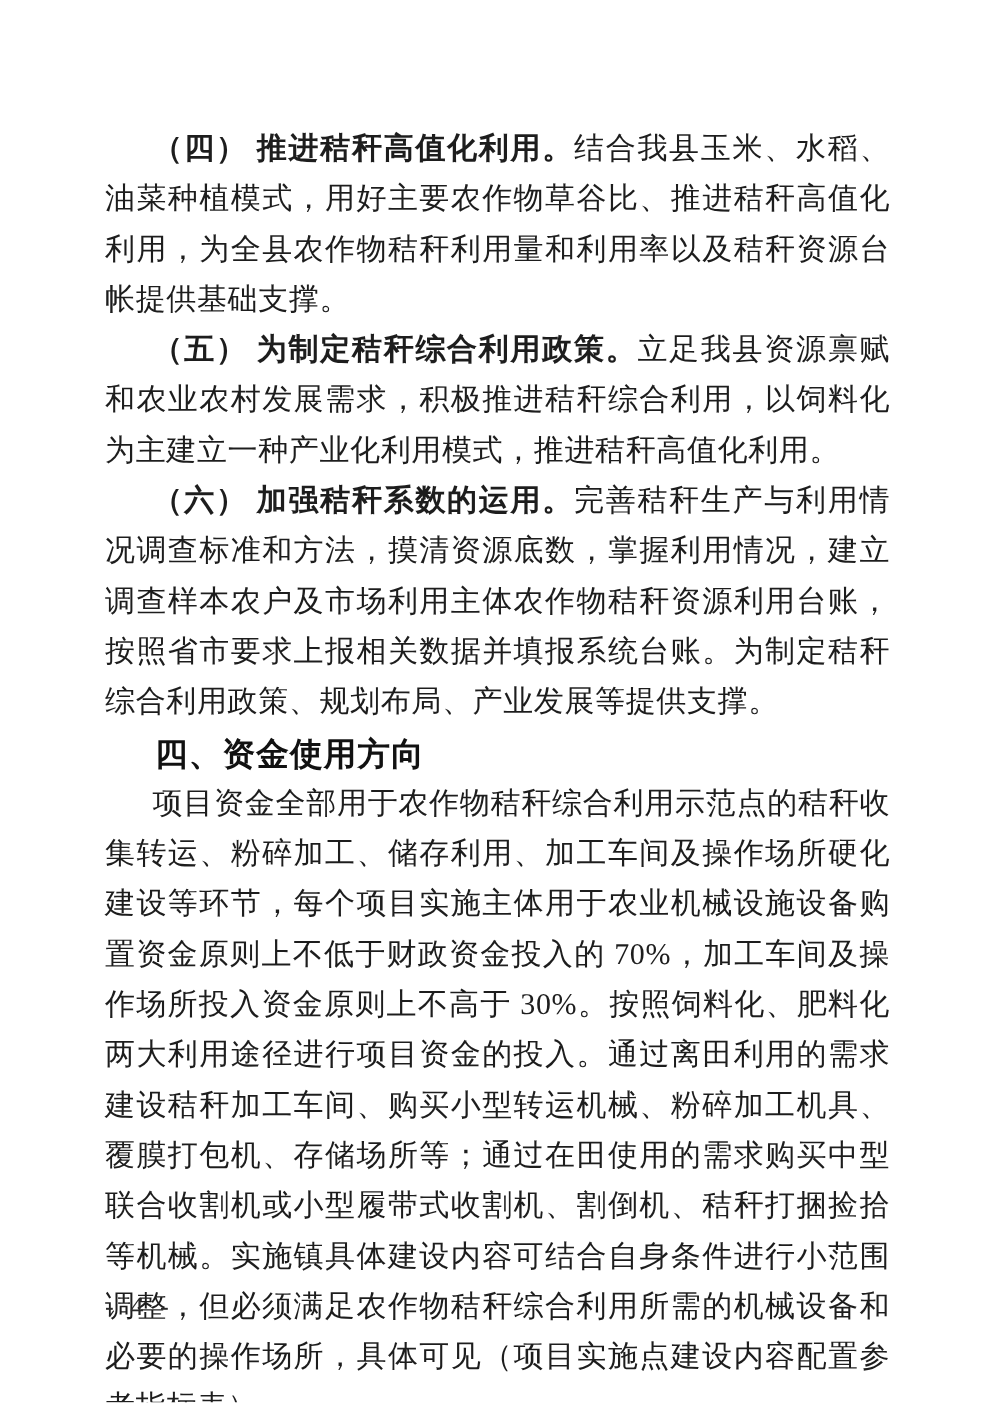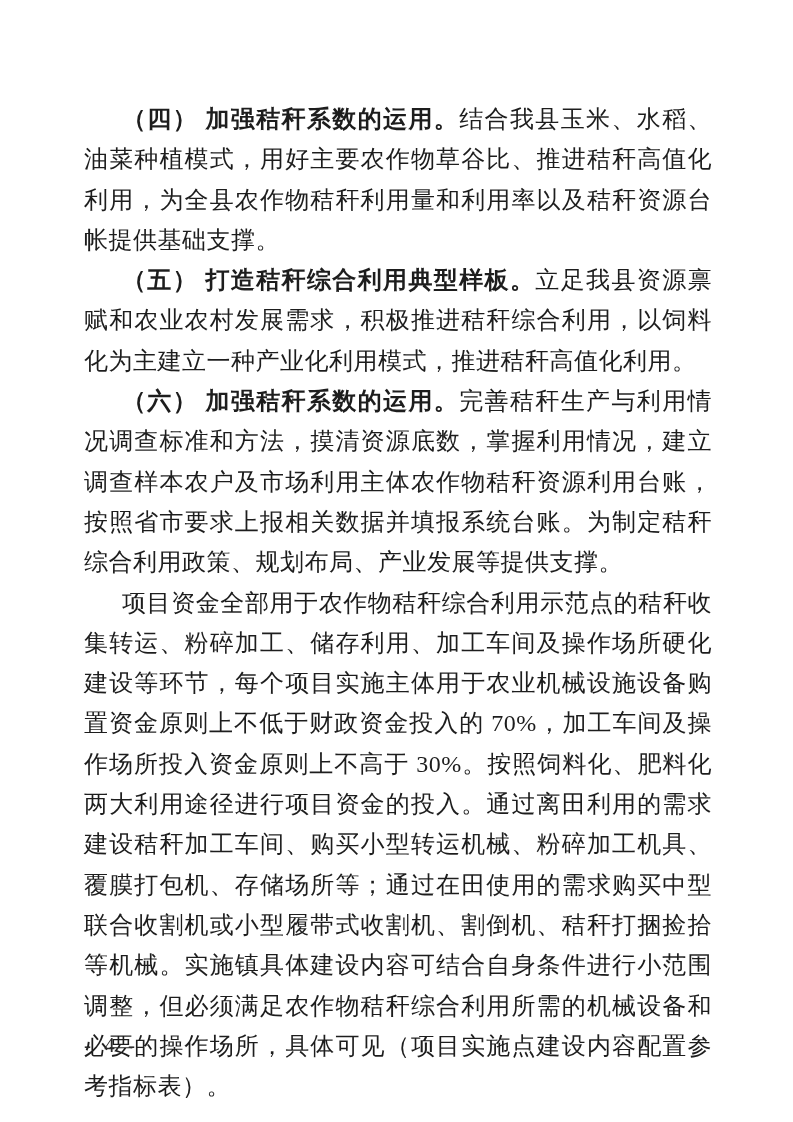--- a/index.html
+++ b/index.html
@@ -54,26 +54,27 @@
     font-family: "Liberation Serif", "DejaVu Serif", serif;
   }
 </style>
 </head>
 <body>
 
 <div class="page">
 
   <div class="text-block">
 
-    <p class="para"><span class="lead">（四） 加强秸秆系数的运用。</span><span>结合我县玉米、水稻、油菜种植模式，用好主要农作物草谷比、推进秸秆高值化利用，为全县农作物秸秆利用量和利用率以及秸秆资源台帐提供基础支撑。</span></p>
+    <p class="para"><span class="lead">（四） 推进秸秆高值化利用。</span><span>结合我县玉米、水稻、油菜种植模式，用好主要农作物草谷比、推进秸秆高值化利用，为全县农作物秸秆利用量和利用率以及秸秆资源台帐提供基础支撑。</span></p>
 
-    <p class="para"><span class="lead">（五） 打造秸秆综合利用典型样板。</span><span>立足我县资源禀赋和农业农村发展需求，积极推进秸秆综合利用，以饲料化为主建立一种产业化利用模式，推进秸秆高值化利用。</span></p>
+    <p class="para"><span class="lead">（五） 为制定秸秆综合利用政策。</span><span>立足我县资源禀赋和农业农村发展需求，积极推进秸秆综合利用，以饲料化为主建立一种产业化利用模式，推进秸秆高值化利用。</span></p>
 
     <p class="para"><span class="lead">（六） 加强秸秆系数的运用。</span><span>完善秸秆生产与利用情况调查标准和方法，摸清资源底数，掌握利用情况，建立调查样本农户及市场利用主体农作物秸秆资源利用台账，按照省市要求上报相关数据并填报系统台账。为制定秸秆综合利用政策、规划布局、产业发展等提供支撑。</span></p>
 
+    <h2 class="section-heading">四、资金使用方向</h2>
 
     <p class="para"><span>项目资金全部用于农作物秸秆综合利用示范点的秸秆收集转运、粉碎加工、储存利用、加工车间及操作场所硬化建设等环节，每个项目实施主体用于农业机械设施设备购置资金原则上不低于财政资金投入的 70%，加工车间及操作场所投入资金原则上不高于 30%。按照饲料化、肥料化两大利用途径进行项目资金的投入。通过离田利用的需求建设秸秆加工车间、购买小型转运机械、粉碎加工机具、覆膜打包机、存储场所等；通过在田使用的需求购买中型联合收割机或小型履带式收割机、割倒机、秸秆打捆捡拾等机械。实施镇具体建设内容可结合自身条件进行小范围调整，但必须满足农作物秸秆综合利用所需的机械设备和必要的操作场所，具体可见（项目实施点建设内容配置参考指标表）。</span></p>
 
   </div>
 
   <div class="page-number">- 4 -</div>
 
 </div>
 
 </body></html>

